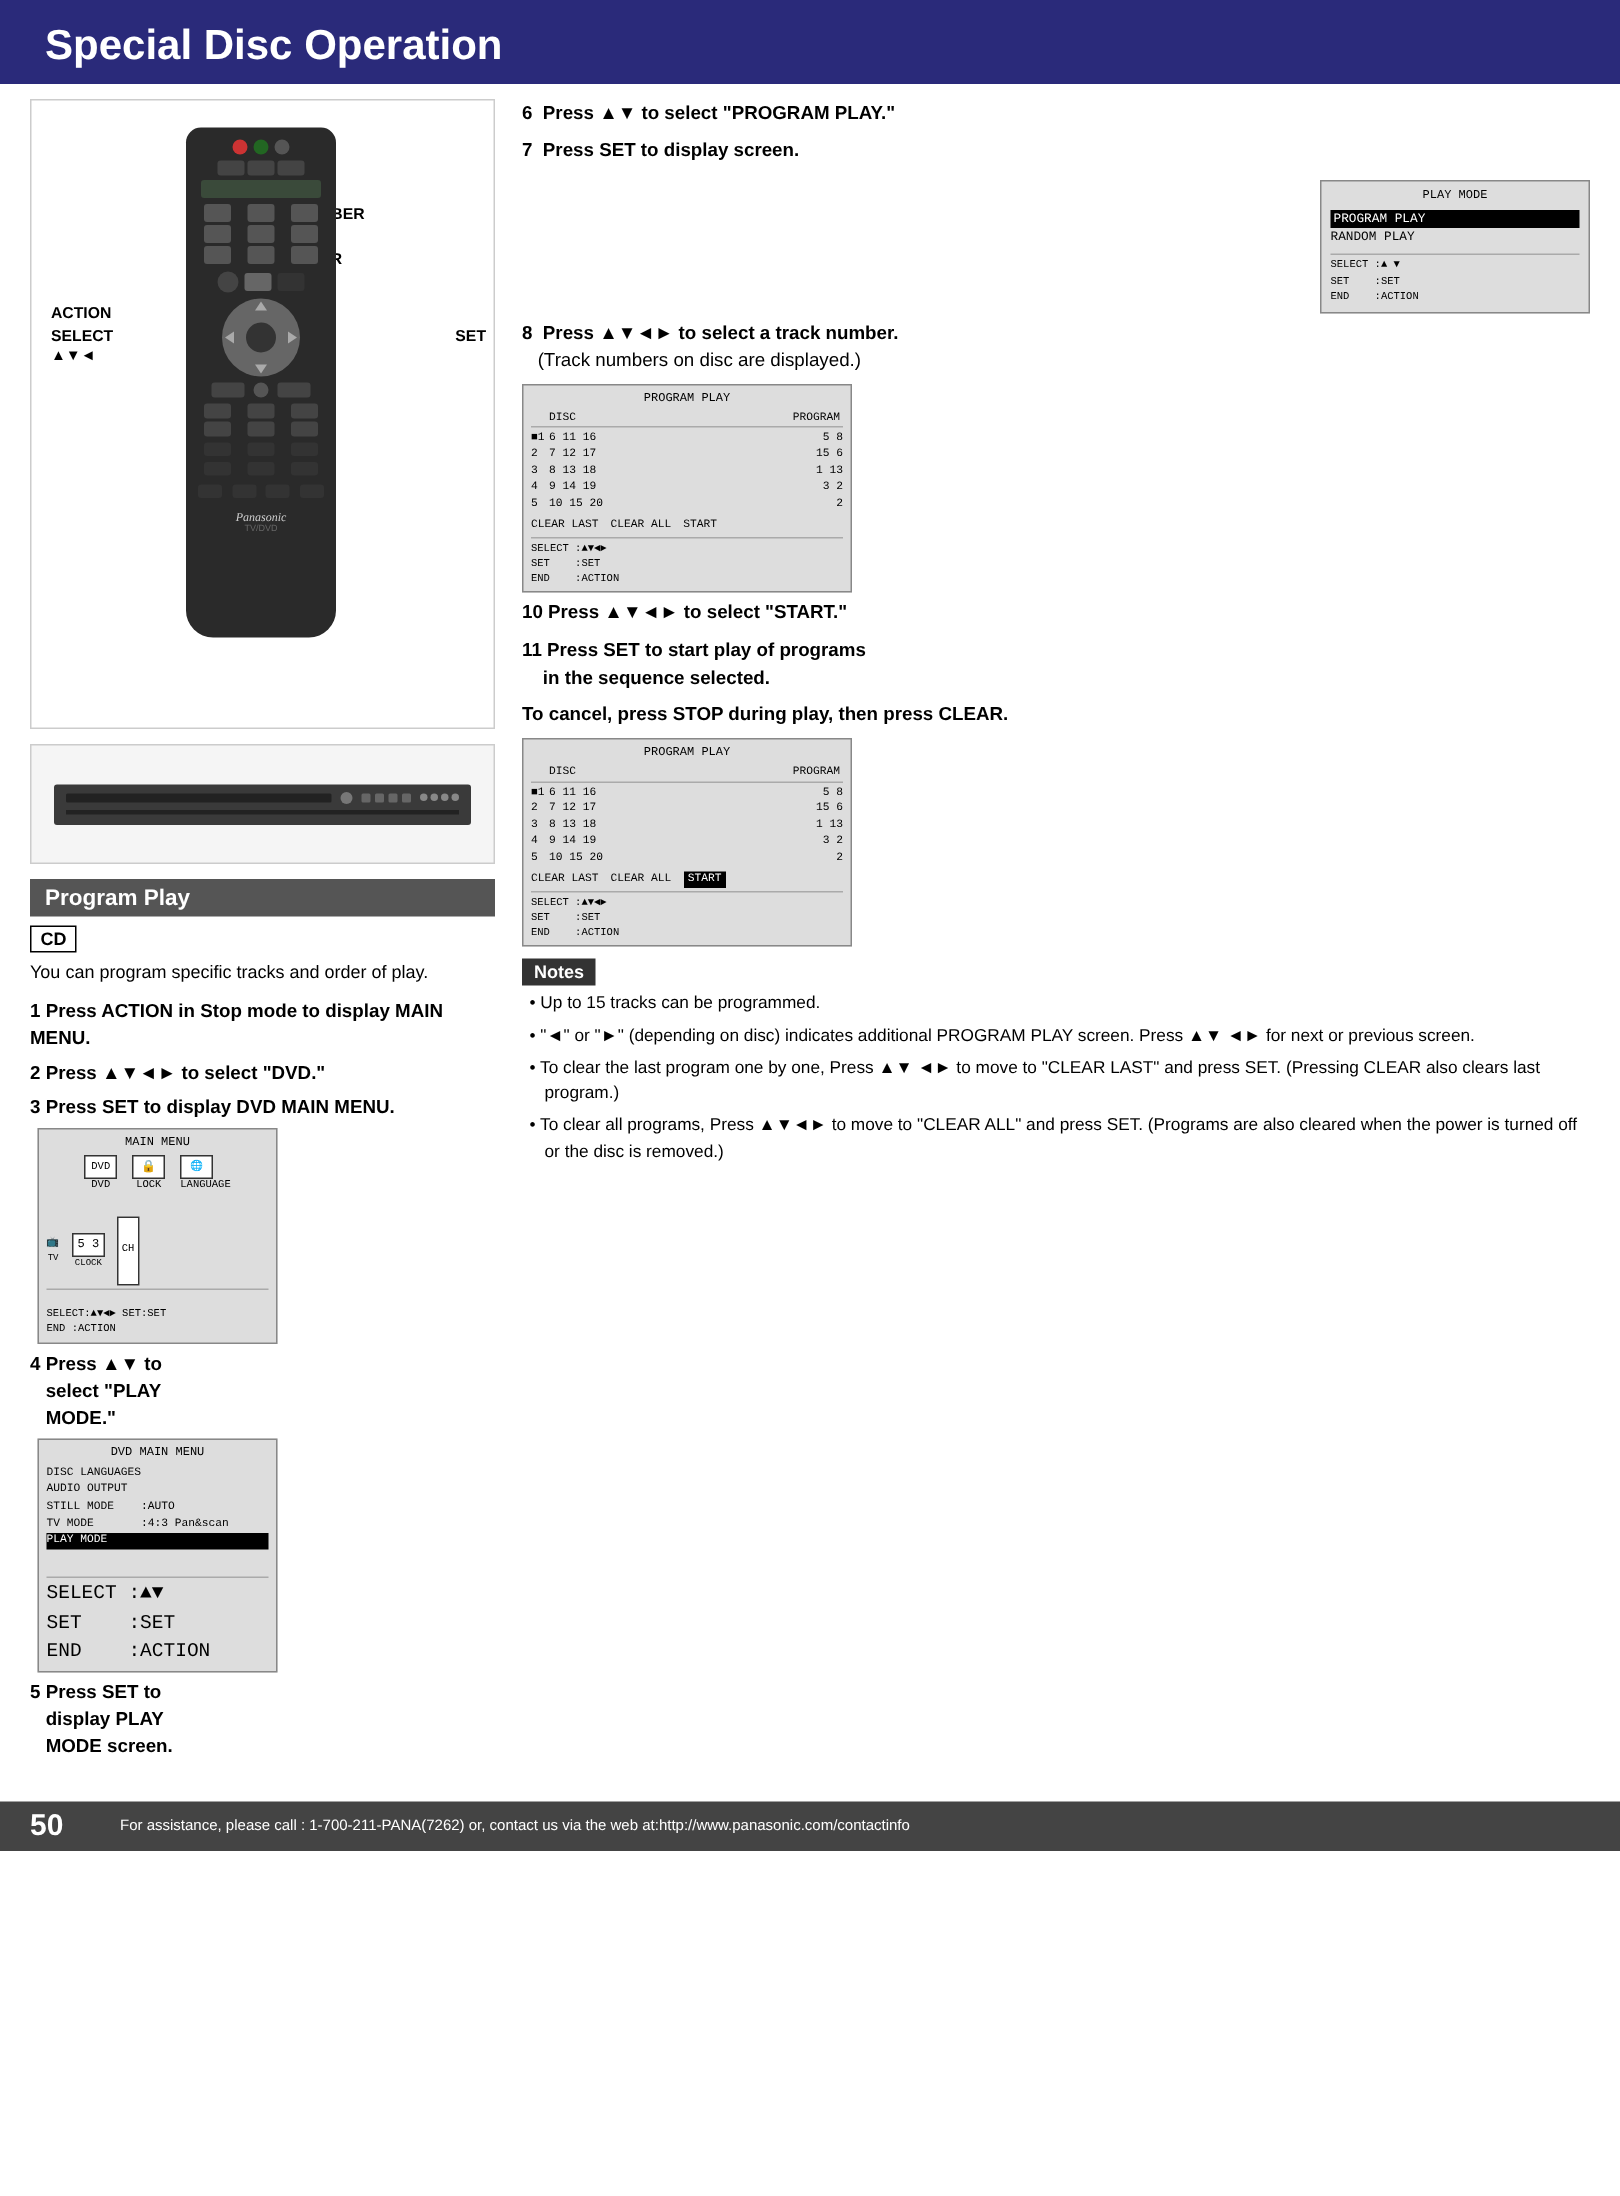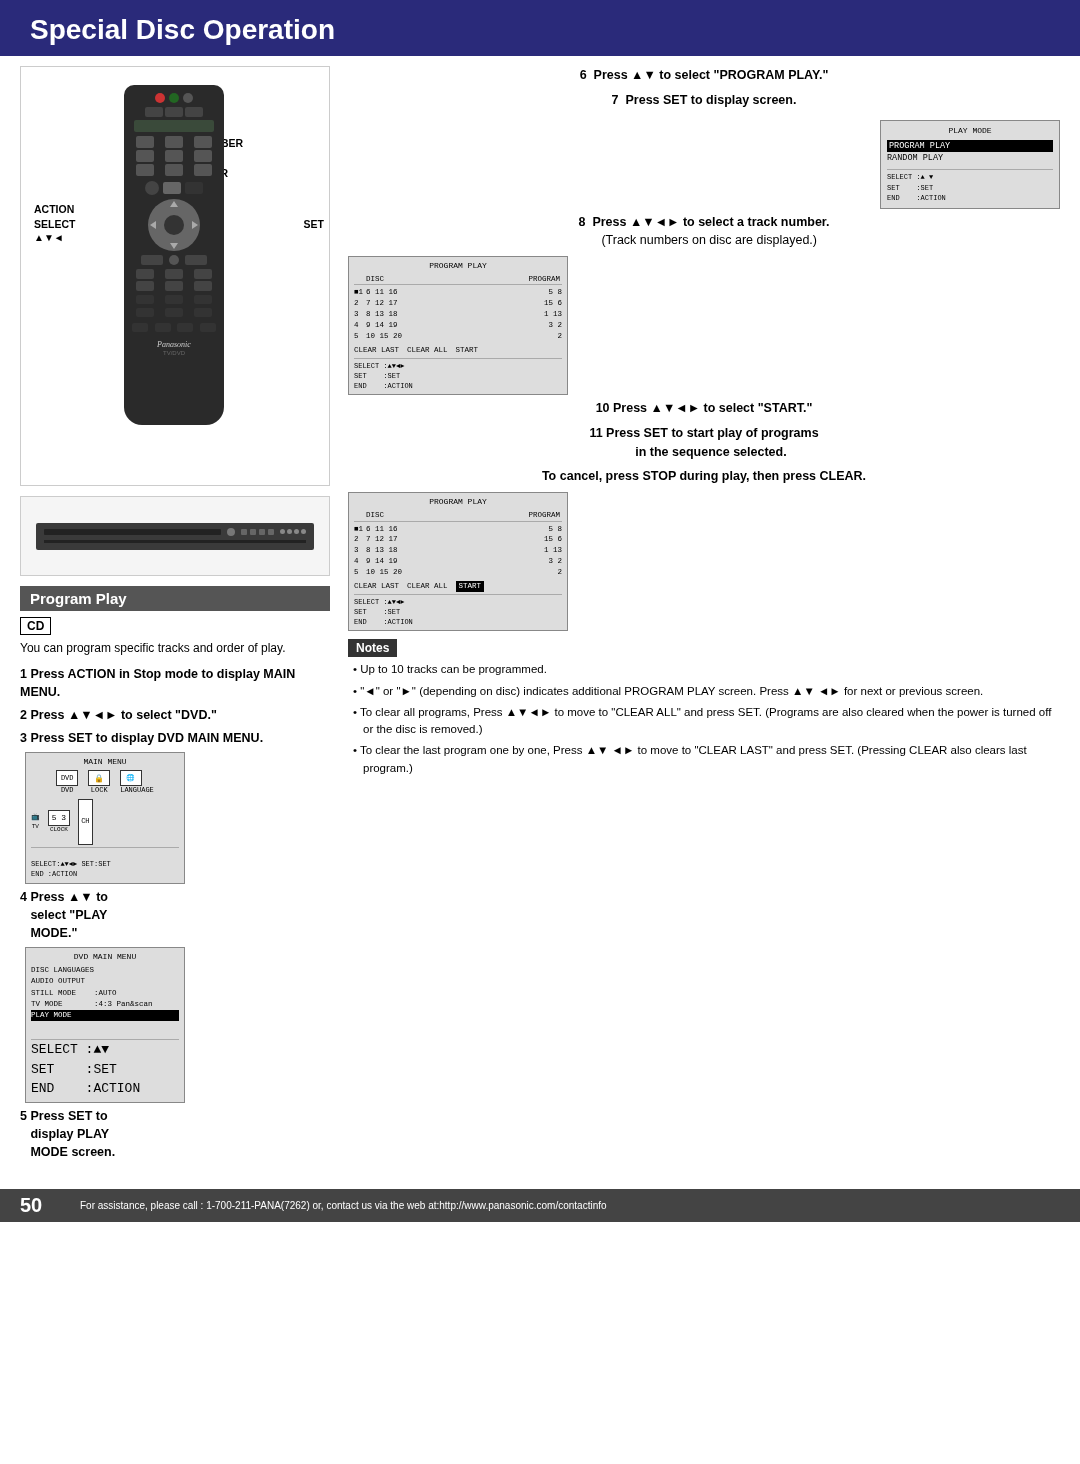--- a/index.html
+++ b/index.html
@@ -110,21 +110,21 @@
     }
     .main-menu-mockup .mm-title {
       text-align: center;
       font-size: 8px;
       margin-bottom: 3px;
     }
     .main-menu-mockup .mm-icons {
       display: flex;
       gap: 10px;
       justify-content: center;
-      margin-bottom: 3px;
+      margin-bottom: 15px;
       font-size: 9px;
     }
     .main-menu-mockup .mm-icon-label {
       text-align: center;
       font-size: 7px;
     }
     .main-menu-mockup .mm-bottom {
       display: flex;
       gap: 8px;
       align-items: center;
@@ -173,21 +173,20 @@
 
     
     .right-col {
       flex: 1;
     }
 
     .right-step {
       font-size: 12.5px;
       line-height: 1.5;
       margin-bottom: 6px;
-      text-align: center;
     }
     .right-step strong {
       font-weight: bold;
     }
 
     
     .prog-table-mockup {
       border: 1px solid #888;
       background: #ddd;
       font-size: 8px;
@@ -636,24 +635,24 @@
         <span style="background:#000;color:#fff;padding:0 3px;">START</span>
       </div>
       <div style="font-size:7px;border-top:1px solid #aaa;padding-top:2px;margin-top:2px;">
         SELECT :▲▼◄►<br>SET&nbsp;&nbsp;&nbsp;&nbsp;:SET<br>END&nbsp;&nbsp;&nbsp;&nbsp;:ACTION
       </div>
     </div>
 
     <div class="notes-box">
       <div class="notes-header">Notes</div>
       <div class="notes-list">
-        <p>• Up to 10 tracks can be programmed.</p>
+        <p>• Up to 15 tracks can be programmed.</p>
         <p>• "◄" or "►" (depending on disc) indicates additional PROGRAM PLAY screen. Press ▲▼ ◄► for next or previous screen.</p>
+        <p>• To clear the last program one by one, Press ▲▼ ◄► to move to "CLEAR LAST" and press SET. (Pressing CLEAR also clears last program.)</p>
         <p>• To clear all programs, Press ▲▼◄► to move to "CLEAR ALL" and press SET. (Programs are also cleared when the power is turned off or the disc is removed.)</p>
-        <p>• To clear the last program one by one, Press ▲▼ ◄► to move to "CLEAR LAST" and press SET. (Pressing CLEAR also clears last program.)</p>
       </div>
     </div>
 
   </div>
 </div>
 
 <div class="page-footer">
   <span class="page-number">50</span>
   <span>For assistance, please call : 1-700-211-PANA(7262) or, contact us via the web at:http://www.panasonic.com/contactinfo</span>
 </div>

